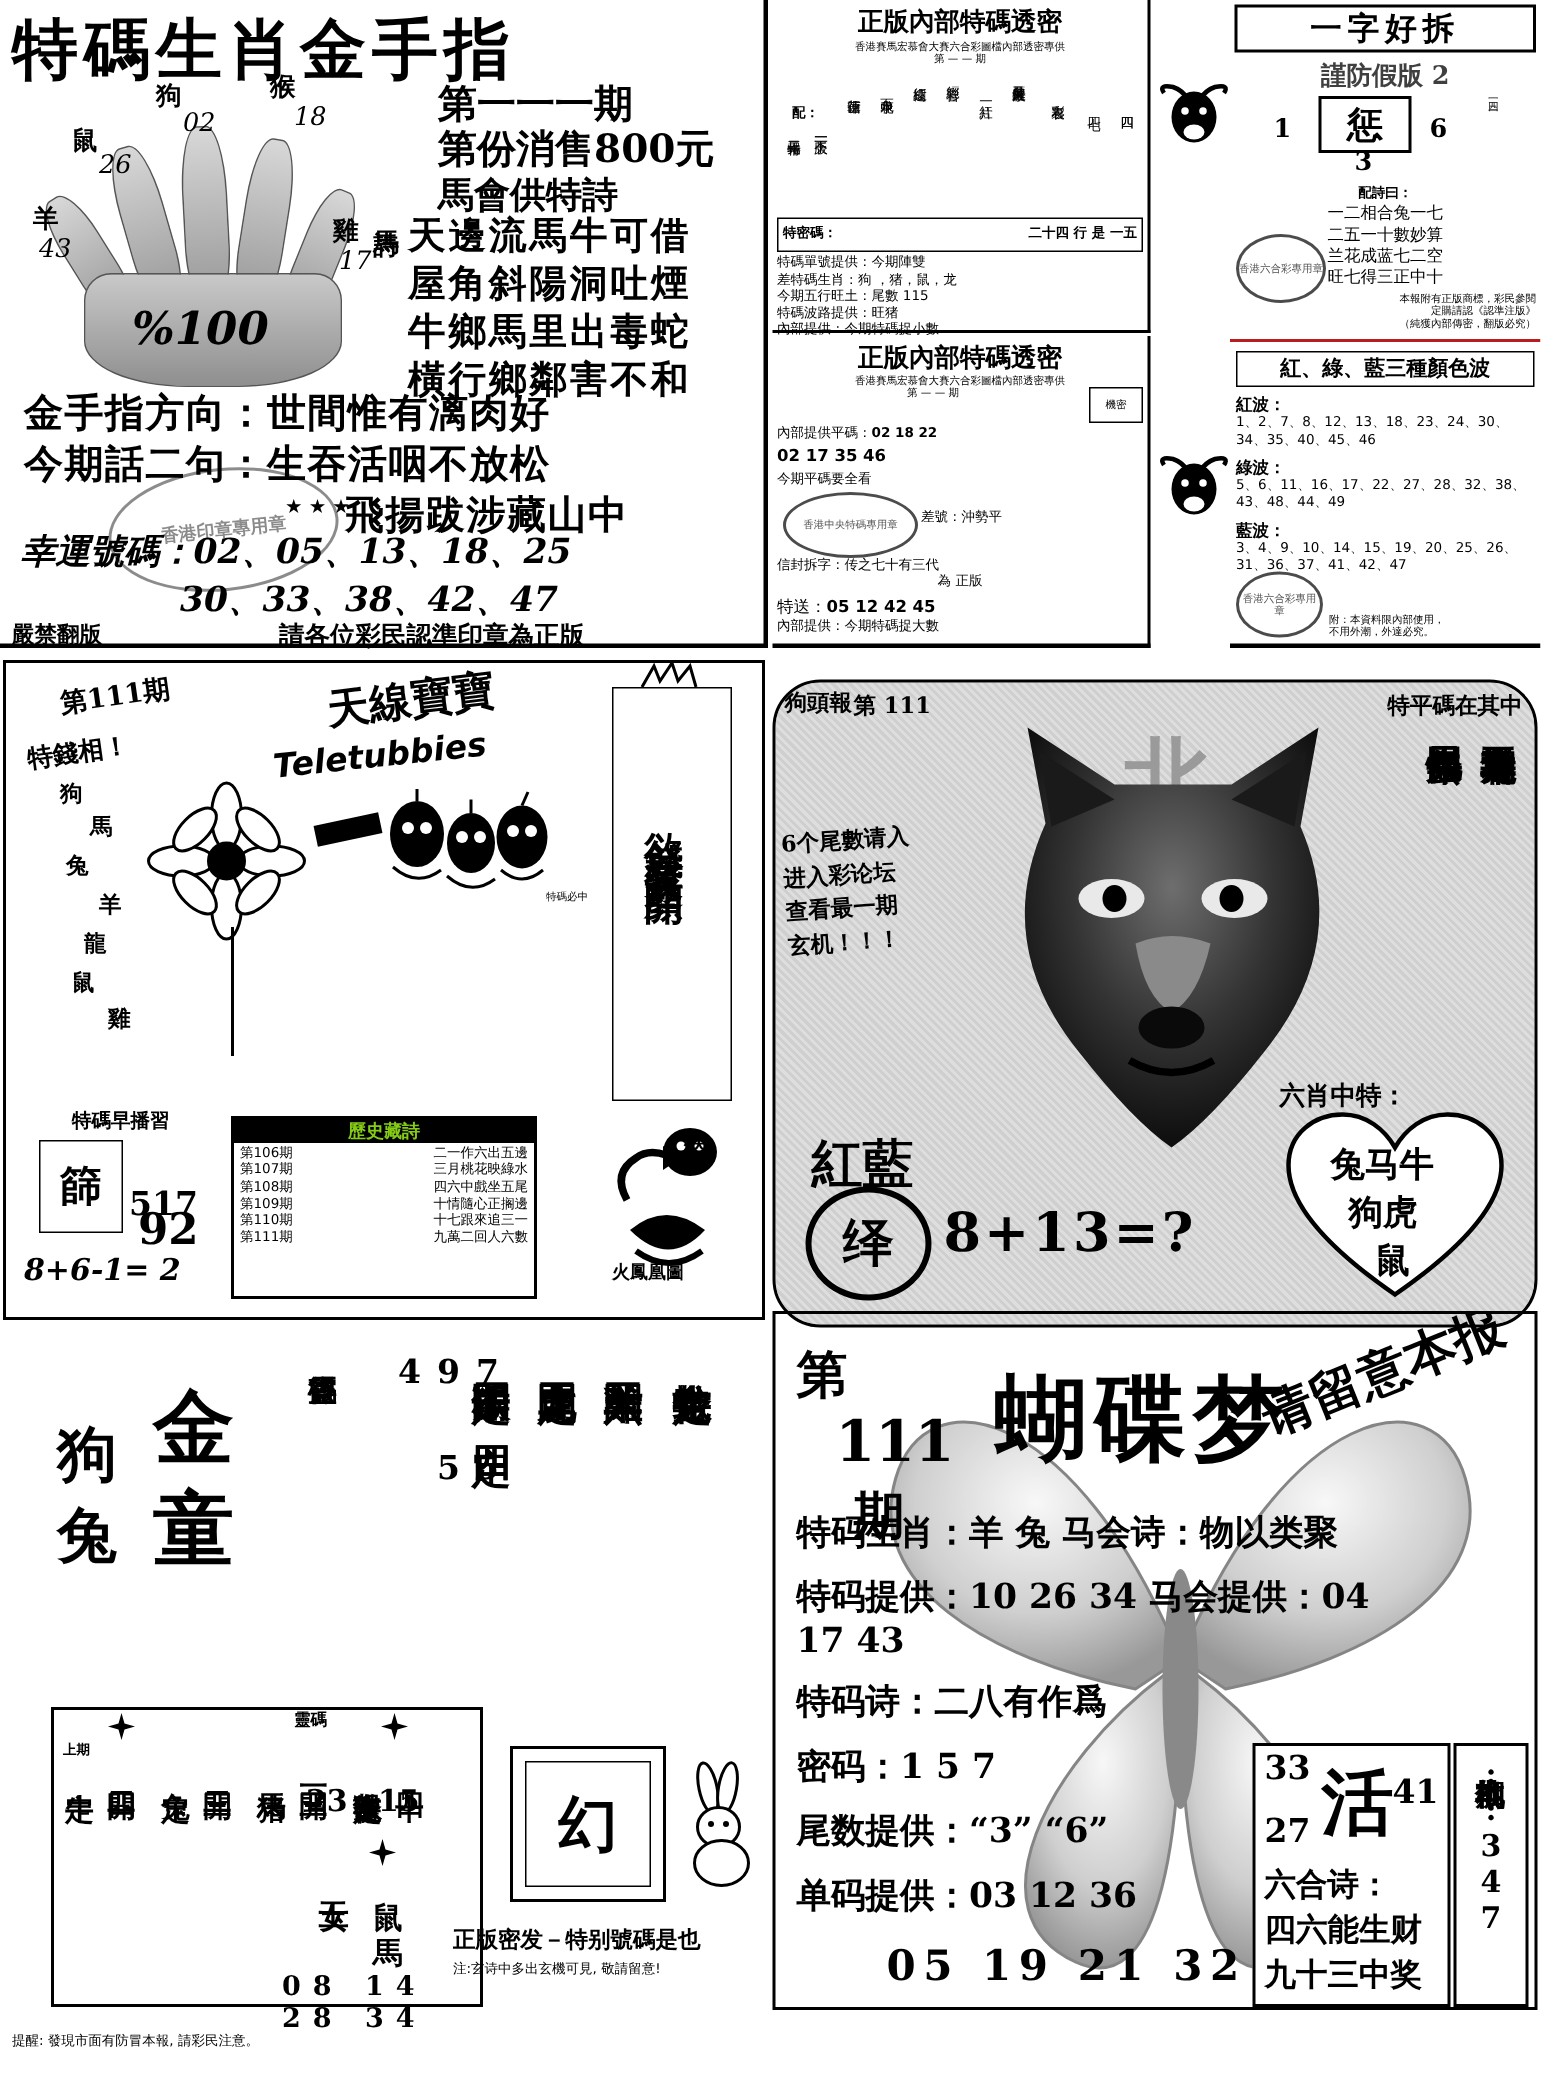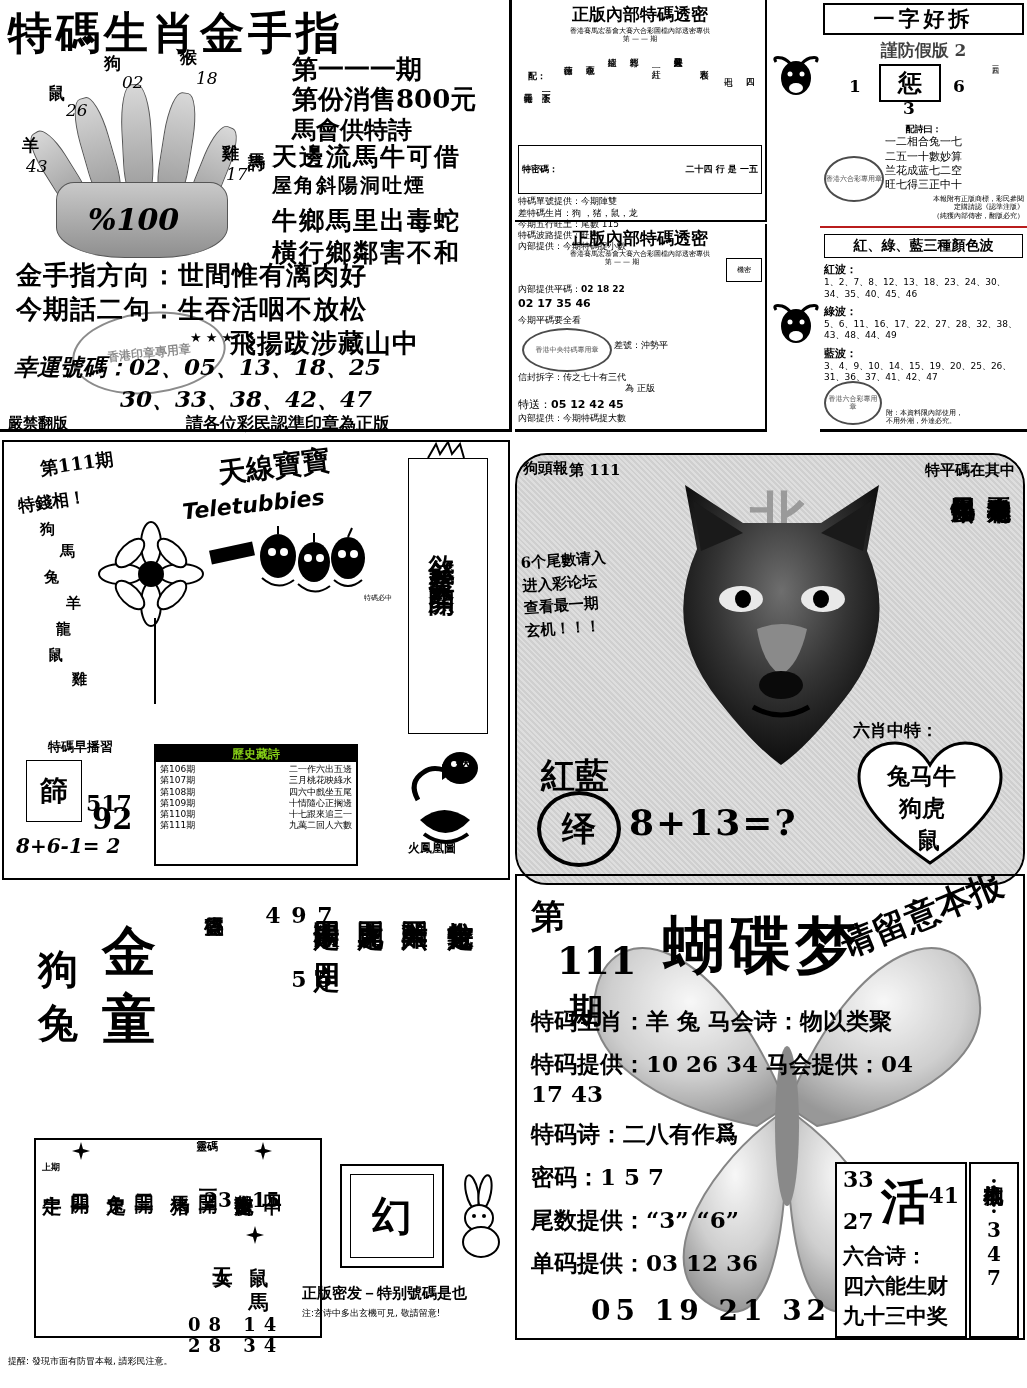--- a/index.html
+++ b/index.html
@@ -29,21 +29,21 @@
   <div class="blk" style="left:0;top:0;width:512px;height:432px;border-right:3px solid #000;border-bottom:3px solid #000;">
     <div class="serif b" style="position:absolute;left:8px;top:4px;font-size:44px;letter-spacing:4px;">特碼生肖金手指</div>
 
     <div class="serif b" style="position:absolute;left:292px;top:52px;font-size:26px;">第一一一期</div>
     <div class="serif b" style="position:absolute;left:292px;top:82px;font-size:26px;">第份消售800元</div>
     <div class="serif b" style="position:absolute;left:292px;top:114px;font-size:24px;">馬會供特詩</div>
 
     <div class="serif b vert" style="position:absolute;left:246px;top:140px;font-size:17px;">馬詩</div>
 
     <div class="serif b" style="position:absolute;left:272px;top:140px;font-size:25px;letter-spacing:2px;">天邊流馬牛可借</div>
-    <div class="serif b" style="position:absolute;left:272px;top:172px;font-size:20px;letter-spacing:2px;">屋角斜陽洞吐煙</div>
+    <div class="serif b" style="position:absolute;left:272px;top:172px;font-size:25px;letter-spacing:2px;">屋角斜陽洞吐煙</div>
     <div class="serif b" style="position:absolute;left:272px;top:204px;font-size:25px;letter-spacing:2px;">牛鄉馬里出毒蛇</div>
     <div class="serif b" style="position:absolute;left:272px;top:236px;font-size:25px;letter-spacing:2px;">橫行鄉鄰害不和</div>
 
     <div class="hand" style="position:absolute;left:30px;top:62px;width:230px;height:190px;">
       <div class="finger" style="left:14px;top:64px;width:26px;height:84px;transform:rotate(-32deg);"></div>
       <div class="finger" style="left:52px;top:34px;width:28px;height:104px;transform:rotate(-16deg);"></div>
       <div class="finger" style="left:92px;top:22px;width:28px;height:112px;transform:rotate(-3deg);"></div>
       <div class="finger" style="left:132px;top:30px;width:28px;height:106px;transform:rotate(9deg);"></div>
       <div class="finger" style="left:170px;top:62px;width:26px;height:86px;transform:rotate(22deg);"></div>
       <div style="position:absolute;left:26px;top:120px;width:170px;height:74px;background:linear-gradient(180deg,#c9c9c9,#8f8f8f);border:1px solid #555;border-radius:18px 18px 40% 40%;"></div>
@@ -96,21 +96,21 @@
       <div class="vert xs" style="position:absolute;left:66px;top:14px;height:60px;">百花水中</div>
       <div class="vert xs" style="position:absolute;left:88px;top:6px;height:56px;">遠樹紅</div>
       <div class="vert xs" style="position:absolute;left:110px;top:6px;height:56px;">曾經彩</div>
       <div class="vert xs" style="position:absolute;left:132px;top:18px;height:48px;">一片紅</div>
       <div class="vert xs" style="position:absolute;left:154px;top:6px;height:74px;">紅波又來要留外</div>
       <div class="vert xs" style="position:absolute;left:180px;top:18px;height:52px;">彩衣裏</div>
       <div class="vert xs" style="position:absolute;left:204px;top:26px;height:28px;">四七</div>
       <div class="vert xs" style="position:absolute;left:226px;top:26px;height:28px;">四四</div>
     </div>
 
-    <div class="bd1" style="margin:2px 0 0 0;padding:18px 3px;display:flex;justify-content:space-between;">
+    <div class="bd1" style="margin:2px 0 0 0;padding:5px 3px;display:flex;justify-content:space-between;">
       <span class="xs b">特密碼：</span>
       <span class="xs b">二十四 行 是 一五</span>
     </div>
     <div class="xs" style="margin-top:2px;">
       <span>特碼單號提供：</span><span>今期陣雙</span>
     </div>
     <div class="xs">
       <span>差特碼生肖：</span><span>狗 ，猪，鼠，龙</span>
     </div>
     <div class="xs">

